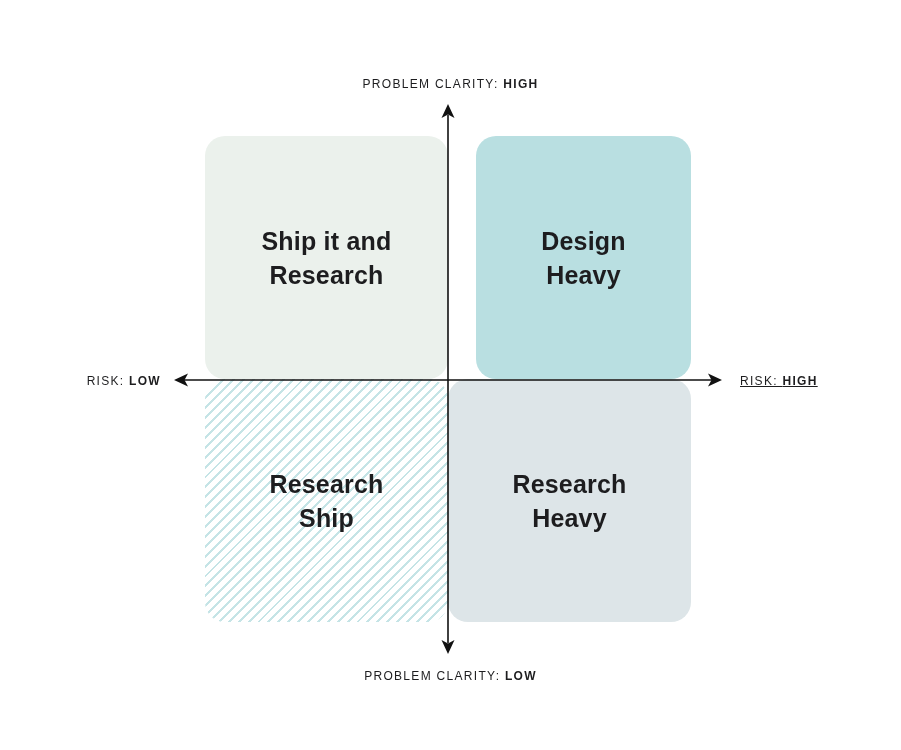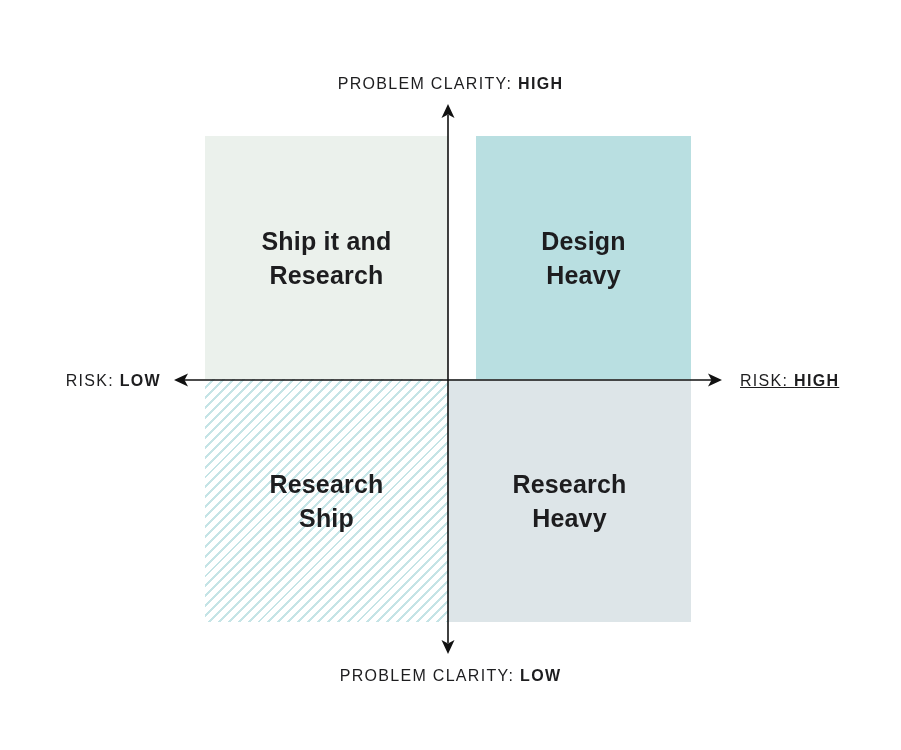--- a/index.html
+++ b/index.html
@@ -29,20 +29,21 @@
     display: grid;
     grid-template-columns: 1fr 1fr;
     grid-template-rows: 1fr 1fr;
   }
 
   .quadrant {
     display: flex;
     align-items: center;
     justify-content: center;
     text-align: center;
+    border-radius: 20px;
   }
 
   .quadrant.tl { background: var(--quad-top-left, #ebf1ec); }
   .quadrant.tr { background: var(--quad-top-right, #b9dfe1); margin-left: 28px; }
   .quadrant.br { background: var(--quad-bottom-right, #dde5e8); }
   .quadrant.bl {
     background:
       repeating-linear-gradient(
         -45deg,
         var(--hatch-stroke, #c5e4e6) 0px,
@@ -64,21 +65,21 @@
   .axes-svg {
     position: absolute;
     left: 0;
     top: 0;
     pointer-events: none;
   }
 
   
   .axis-label {
     position: absolute;
-    font-size: 16px;
+    font-size: 12px;
     letter-spacing: 1.3px;
     line-height: 20px;
     white-space: nowrap;
     color: var(--text, #1d1d1f);
   }
   .axis-label b { font-weight: bold; }
 
   .axis-label.top {
     left: 0;
     right: 0;

